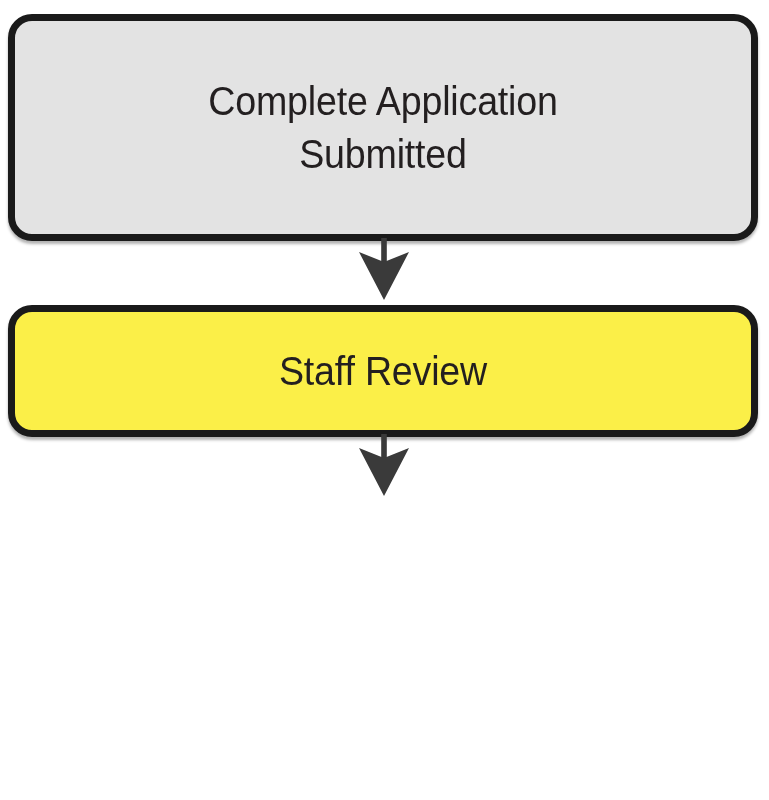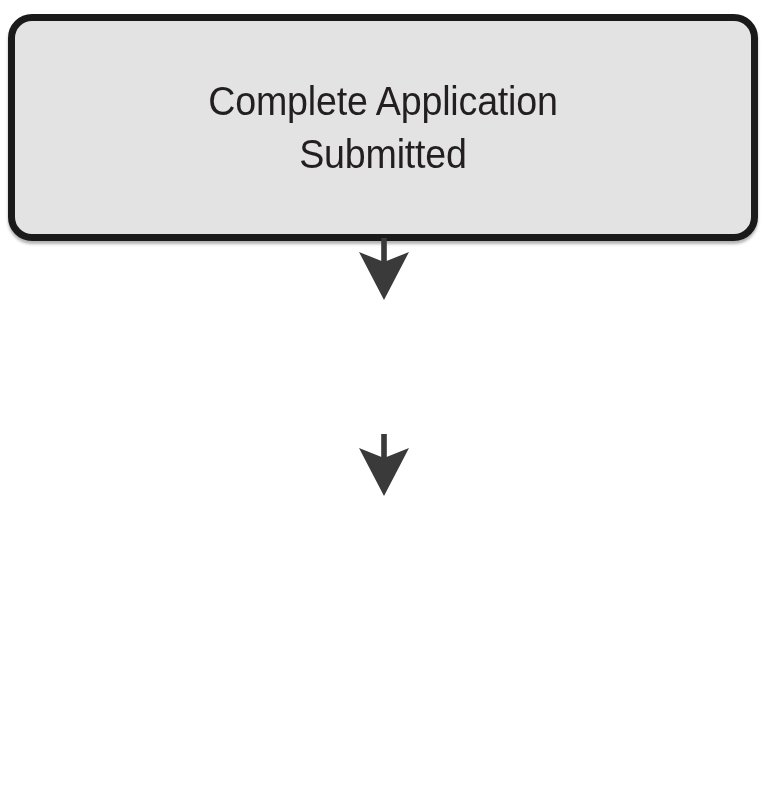--- a/index.html
+++ b/index.html
@@ -81,20 +81,23 @@
 Submitted</span>
   </div>
 
   <div class="flow-connector" id="connector-1">
     <svg width="64" height="70" viewBox="0 0 64 70" xmlns="http://www.w3.org/2000/svg">
       <rect x="29.2" y="0" width="5.6" height="26" fill="#3A3A3A"></rect>
       <path d="M 7 14 L 32 24 L 57 14 L 32 62 Z" fill="#3A3A3A"></path>
     </svg>
   </div>
 
+  <div class="flow-node" id="node-staff" style="background:#FBEF48;">
+    <span class="flow-node-label">Staff Review</span>
+  </div>
 
   <div class="flow-connector" id="connector-2">
     <svg width="64" height="68" viewBox="0 0 64 68" xmlns="http://www.w3.org/2000/svg">
       <rect x="29.2" y="0" width="5.6" height="26" fill="#3A3A3A"></rect>
       <path d="M 7 14 L 32 24 L 57 14 L 32 62 Z" fill="#3A3A3A"></path>
     </svg>
   </div>
 
 
 </div>

